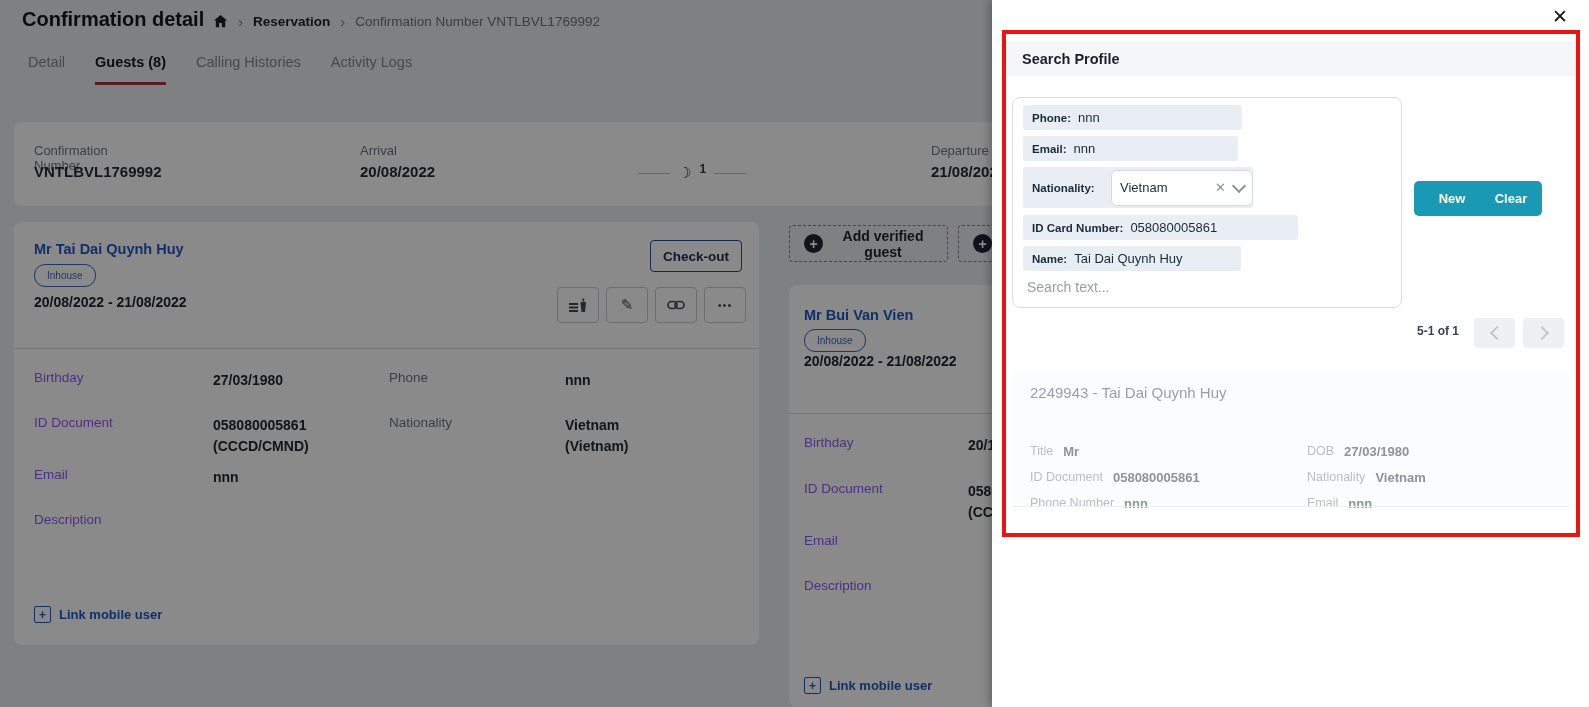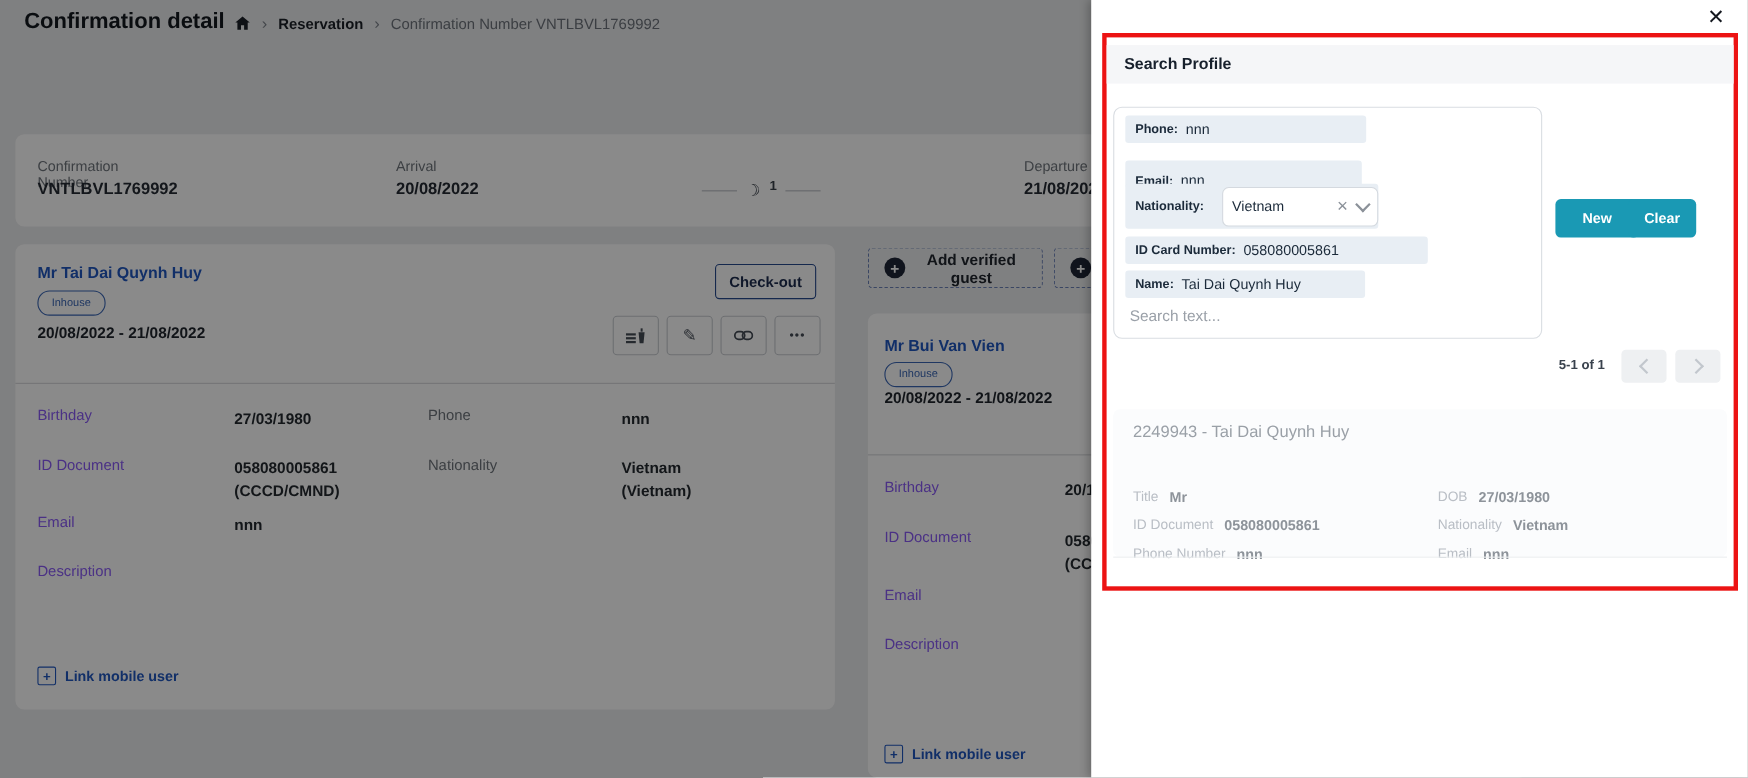--- a/index.html
+++ b/index.html
@@ -115,20 +115,26 @@
         <svg width="15" height="15" viewBox="0 0 16 16">
             <path d="M8 1 L15 7 H13 V14 H9.5 V9.5 H6.5 V14 H3 V7 H1 Z" fill="#1b2027"></path>
           </svg>
       </span>
       <span class="crumb-sep">›</span>
       <span class="crumb-strong">Reservation</span>
       <span class="crumb-sep">›</span>
       <span class="crumb-muted">Confirmation Number VNTLBVL1769992</span>
     </div>
 
+    <div class="tabs">
+      <div class="tab">Detail</div>
+      <div class="tab active">Guests (8)</div>
+      <div class="tab">Calling Histories</div>
+      <div class="tab">Activity Logs</div>
+    </div>
 
     <div class="card info-card">
       <div class="ic-col" style="left:20px;">
         <div class="ic-label">Confirmation Number</div>
         <div class="ic-value">VNTLBVL1769992</div>
       </div>
       <div class="ic-col" style="left:346px;">
         <div class="ic-label">Arrival</div>
         <div class="ic-value">20/08/2022</div>
       </div>
@@ -262,21 +268,21 @@
 
       <div class="modal-header">
         <span class="modal-title">Search Profile</span>
       </div>
 
       <div class="form-box">
         <div class="chip" style="top:7px;width:201px;">
           <span class="lbl">Phone:</span>
           <span class="val">nnn</span>
         </div>
-        <div class="chip" style="top:48px;width:197px;align-items:flex-end;">
+        <div class="chip" style="top:38px;width:197px;">
           <span class="lbl">Email:</span>
           <span class="val">nnn</span>
         </div>
         <div class="chip chip-nat" style="top:69px;width:212px;">
           <span class="lbl">Nationality:</span>
           <div class="nat-select">
             <span class="val">Vietnam</span>
             <span class="nat-x">✕</span>
             <span class="chev-down"></span>
           </div>

